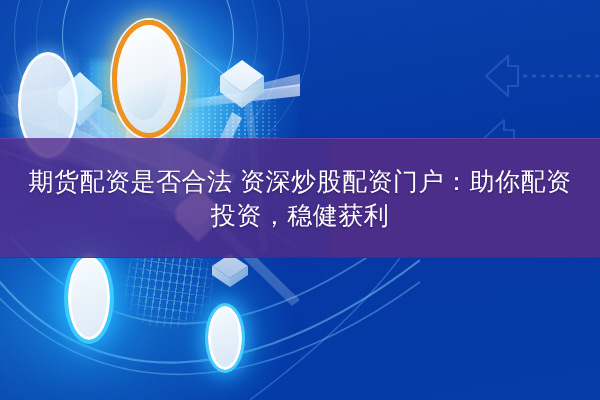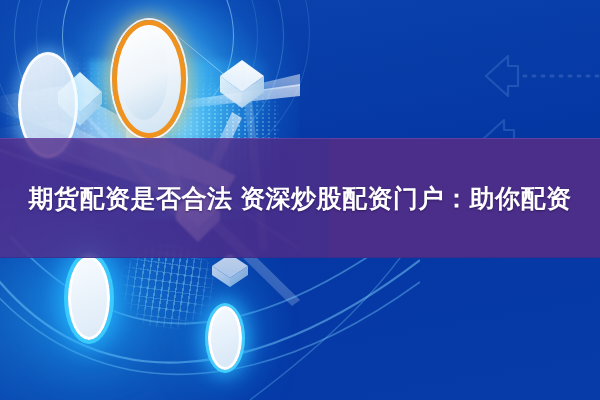--- a/index.html
+++ b/index.html
@@ -217,21 +217,21 @@
     display: flex;
     flex-direction: column;
     align-items: center;
     justify-content: center;
     gap: 4px;
   }
   .hl-line {
     color: #ffffff;
     font-family: "Liberation Sans", "DejaVu Sans", sans-serif;
     font-size: 25px;
-    font-weight: bold;
+    font-weight: normal;
     letter-spacing: .5px;
     line-height: 1.22;
     white-space: nowrap;
     text-shadow: 0 1px 2px rgba(30,10,60,.55);
   }
   .hl-line.l1 { width: 100%; text-align: center; }
   .hl-line.l2 { width: 100%; text-align: center; }
 </style>
 </head>
 <body>
@@ -368,15 +368,16 @@
   <div class="oval oval-bl"></div>
   <div class="oval oval-bm"></div>
 
   <div class="band"></div>
   <div class="band-solid-right"></div>
   <div class="band-edge-top"></div>
   <div class="band-edge-bot"></div>
 
   <div class="headline">
     <div class="hl-line l1">期货配资是否合法 资深炒股配资门户：助你配资</div>
+    <div class="hl-line l2">投资，稳健获利</div>
   </div>
 
 </div>
 
 </body></html>

